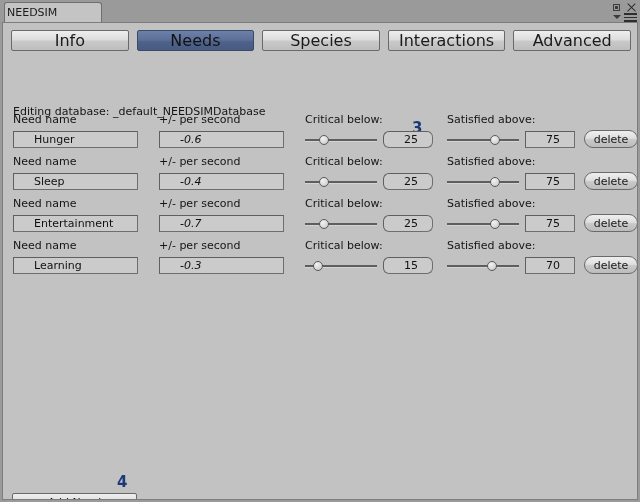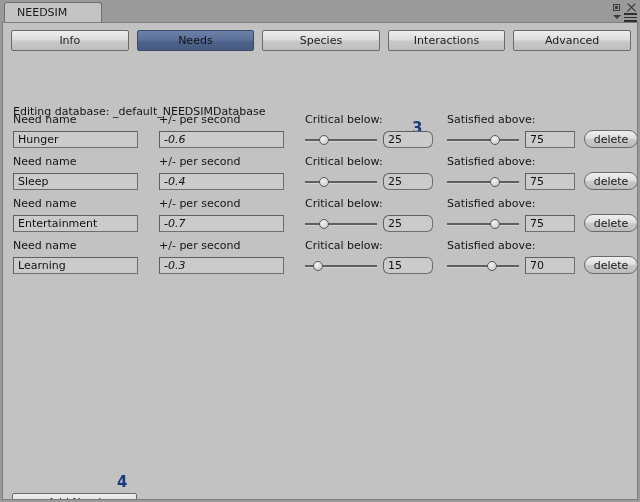--- a/index.html
+++ b/index.html
@@ -34,21 +34,21 @@
     position: absolute;
     left: 4px; top: 2px;
     width: 98px; height: 20px;
     background: #c4c4c4;
     border: 1px solid #6f6f6f;
     border-bottom: none;
     border-radius: 3px 3px 0 0;
     box-sizing: border-box;
     display: flex;
     align-items: center;
-    padding-left: 12px;
+    padding-left: 2px;
     font-size: 11px;
     color: #1a1a1a;
   }
   #win-controls {
     position: absolute;
     right: 4px; top: 2px;
     display: flex;
     align-items: center;
     gap: 6px;
     height: 11px;
@@ -128,21 +128,21 @@
   .tab {
     flex: 1;
     height: 21px;
     box-sizing: border-box;
     border: 1px solid #6a6a6a;
     border-radius: 2px;
     background: linear-gradient(to bottom, #eeeeee 0%, #dddddd 45%, #c9c9c9 55%, #bdbdbd 100%);
     display: flex;
     align-items: center;
     justify-content: center;
-    font-size: 11px;
+    font-size: 16px;
     color: #1b1b1b;
     cursor: default;
   }
   .tab.selected {
     background: linear-gradient(to bottom, #6b7ea6 0%, #5a6d96 45%, #4e6189 55%, #46578002 100%);
     background: linear-gradient(to bottom, #6d80a8 0%, #5c6f98 48%, #4f628a 56%, #475a82 100%);
     border-color: #3b4a68;
     color: #121212;
   }
 
@@ -188,21 +188,21 @@
     position: absolute;
     top: 18px;
     height: 17px;
     box-sizing: border-box;
     background: #cbcbcb;
     border: 1px solid #6e6e6e;
     border-top-color: #5f5f5f;
     border-left-color: #5f5f5f;
     display: flex;
     align-items: center;
-    padding-left: 4px;
+    padding-left: 20px;
     font-size: 11px;
     color: #111;
     overflow: hidden;
     white-space: nowrap;
   }
   .col-name .lbl  { left: 10px; }
   .col-name .field{ left: 10px; width: 125px; }
   .col-rate .lbl  { left: 156px; }
   .col-rate .field{ left: 156px; width: 125px; font-style: italic; }
   .col-crit .lbl  { left: 302px; }

